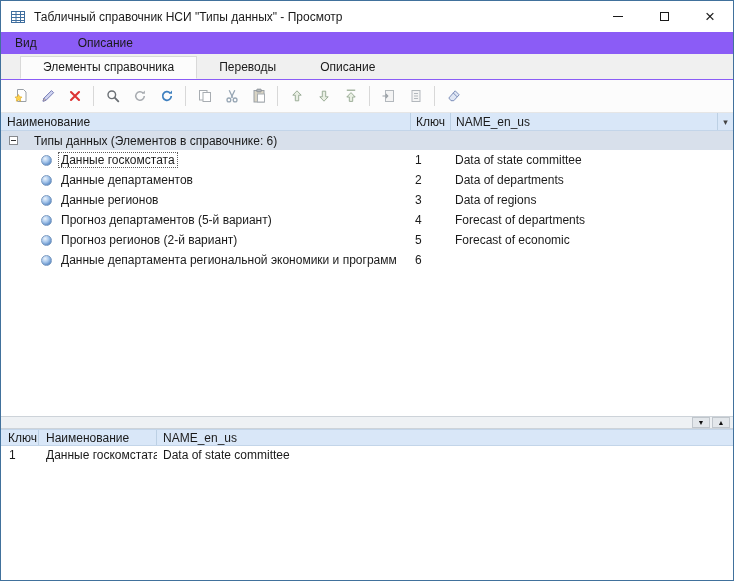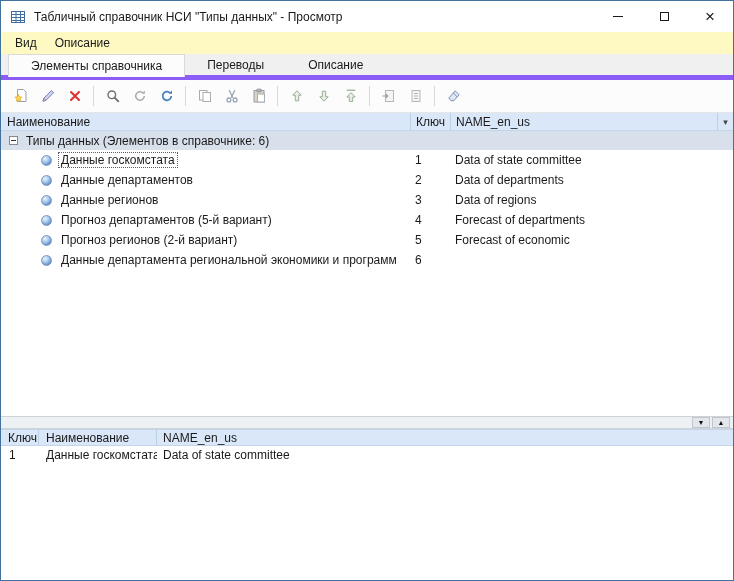--- a/index.html
+++ b/index.html
@@ -12,25 +12,25 @@
   .titlebar { height:31px; flex:0 0 auto; display:flex; align-items:center; background:#fff; }
   .title-icon { margin-left:9px; width:16px; height:16px; flex:0 0 auto; }
   .title-text { margin-left:8px; font-size:12px; white-space:nowrap; }
   .win-controls { margin-left:auto; display:flex; height:100%; }
   .ctrl { width:46px; height:100%; display:flex; align-items:center; justify-content:center; }
   .glyph-min { width:10px; height:1px; background:#1a1a1a; display:block; }
   .glyph-max { width:9px; height:9px; border:1px solid #1a1a1a; display:block; }
   .glyph-close::before { content:"\00D7"; font-size:17px; line-height:1; color:#1a1a1a; }
 
   
-  .menubar { height:22px; flex:0 0 auto; background:#fef9c3; display:flex; align-items:stretch; padding-left:5px; }
+  .menubar { height:22px; flex:0 0 auto; background:#8b5cf6; display:flex; align-items:stretch; padding-left:5px;gap:23px; }
   .menu-item { padding:0 9px; display:flex; align-items:center; cursor:default; }
 
   
-  .tabstrip { height:26px; flex:0 0 auto; background:#f0f0f0; display:flex; align-items:flex-start; padding-left:7px; border-bottom:5px solid #8b5cf6; }
+  .tabstrip { height:26px; flex:0 0 auto; background:#f0f0f0; display:flex; align-items:center; padding-left:19px; border-bottom:1px solid #8b5cf6; }
   .tab { height:21px; display:flex; align-items:center; padding:0 22px; color:#1a1a1a; }
   .tab.active { background:#fcfcfc; border:1px solid #d9d9d9; border-bottom:1px solid #fcfcfc; margin-bottom:-1px; height:23px; }
 
   
   .toolbar { height:33px; flex:0 0 auto; background:#fcfcfc; display:flex; align-items:center; padding-left:6px; border-bottom:1px solid #e6e6e6; }
   .tbtn { width:27px; height:26px; display:flex; align-items:center; justify-content:center; background:transparent; border:none; }
   .tsep { width:1px; height:20px; background:#d8d8d8; margin:0 5px; flex:0 0 auto; }
 
   
   .grid-header { height:18px; flex:0 0 auto; display:flex; align-items:stretch; background:#d9e7f8; border-bottom:1px solid #c3d5e9; }
@@ -39,21 +39,21 @@
   .gh-key  { width:40px; padding-left:5px; }
   .gh-en   { flex:1; padding-left:5px; border-right:none; }
   .gh-drop { width:16px; flex:0 0 auto; display:flex; align-items:center; justify-content:center; border-left:1px solid #bcd0e4; }
   .gh-drop::before { content:"\25BE"; font-size:9px; color:#444; }
 
   
   .tree-area { height:285px; flex:0 0 auto; background:#fff; overflow:hidden; }
   .root-row { height:19px; display:flex; align-items:center; background:#d8e0eb; }
   .expander { width:9px; height:9px; border:1px solid #86898d; background:#fff; margin-left:8px; position:relative; flex:0 0 auto; }
   .expander::after { content:""; position:absolute; left:1px; right:1px; top:3px; height:1px; background:#333; }
-  .root-label { margin-left:8px; white-space:nowrap; }
+  .root-label { margin-left:16px; white-space:nowrap; }
 
   .tree-row { height:20px; display:flex; align-items:center; }
   .tr-indent { width:40px; flex:0 0 auto; }
   .sphere { width:11px; height:11px; border-radius:50%; flex:0 0 auto;
             background: radial-gradient(circle at 35% 30%, #eef5fd 0%, #a9c8ec 40%, #5d8cc6 78%, #48709f 100%);
             border:1px solid #7d9cc2; }
   .cell-name { margin-left:6px; width:352px; white-space:nowrap; overflow:hidden; }
   .name-text { display:inline-block; padding:0 2px; border:1px dotted transparent; }
   .name-text.selected { border:1px dotted #5f5f5f; }
   .cell-key { width:40px; padding-left:5px; flex:0 0 auto; }

